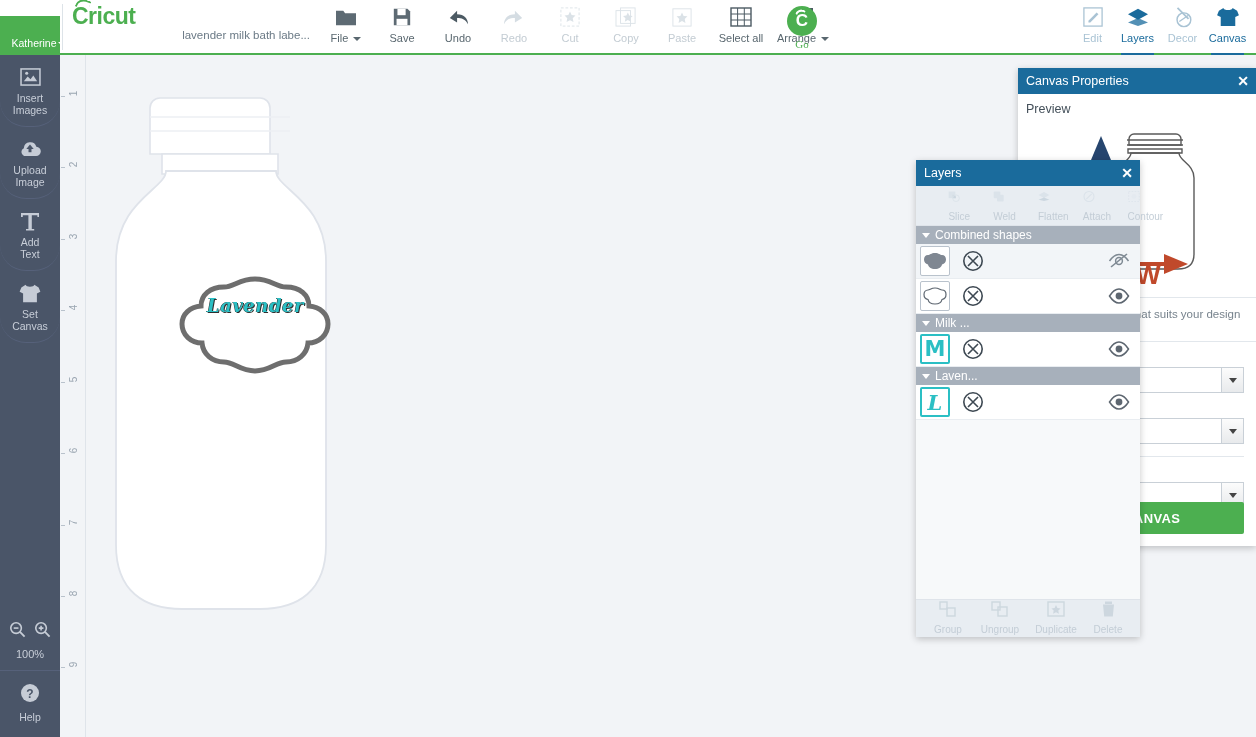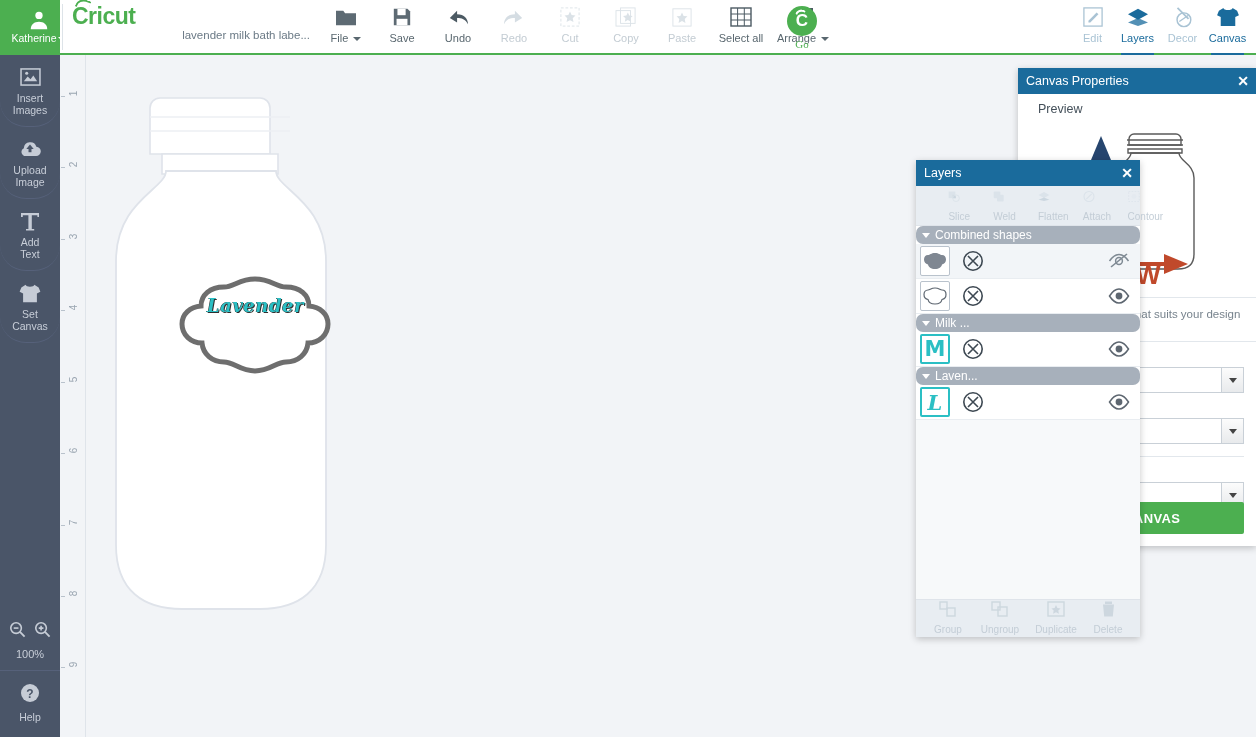--- a/index.html
+++ b/index.html
@@ -10,23 +10,23 @@
     background: #eef1f5;
   }
   #app { position: relative; width: 1256px; height: 737px; }
 
   
   .topbar {
     position: absolute; top: 0; left: 0; width: 1256px; height: 55px;
     background: #ffffff; border-bottom: 2px solid #4caf50;
   }
   .user-block {
-    position: absolute; left: 0; top: 0; width: 60px; height: 53px;
+    position: absolute; left: 0; top: 16px; width: 60px; height: 53px;
     background: #4caf50; color: #fff; text-align: center;
-    display: flex; flex-direction: column; align-items: center; justify-content: center;
+    display: flex; flex-direction: row; align-items: center; justify-content: center;
     cursor: pointer;
     padding-left: 18px;
   }
   .user-avatar-icon { width: 22px; height: 22px; margin-bottom: 1px; }
   .user-name { font-size: 10.5px; color: #ffffff; white-space: nowrap; }
   .caret-dn { display:inline-block; width:0;height:0;border-left:4px solid transparent;
               border-right:4px solid transparent;border-top:4px solid #ffffff;
               vertical-align: middle; margin-left:2px; }
 
   .brand-block { position: absolute; left: 72px; top: 4px; width: 238px; }
@@ -129,21 +129,21 @@
     padding: 0 8px; font-size: 12.5px; position: relative; cursor: move;
   }
   .panel-close {
     position: absolute; right: 7px; top: 0; line-height: 26px; font-size: 14px;
     color: #ffffff; cursor: pointer; font-weight: bold;
   }
 
   
   #canvas-props { left: 1018px; top: 68px; width: 238px; height: 478px; }
   .cp-body { background: #fff; height: 452px; position: relative; }
-  .cp-preview-label { font-size: 12.5px; color: #44505a; padding: 8px 0 0 20px; }
+  .cp-preview-label { font-size: 12.5px; color: #44505a; padding: 8px 0 0 8px; }
   .cp-preview-box { position: relative; height: 182px; border-bottom: 1px solid #e2e7ec; }
   .cp-note { font-size: 11.5px; color: #77838d; padding: 10px 12px 9px 12px; border-bottom: 1px solid #e2e7ec; }
   .cp-field { padding: 9px 12px 0 12px; }
   .cp-field-label { font-size: 11.5px; color: #66727c; margin-bottom: 4px; }
   .cp-select {
     width: 100%; height: 26px; border: 1px solid #c9d0d7; background: #fff;
     font-size: 12px; color: #44505a; position: relative; padding: 3px 26px 3px 6px;
     line-height: 20px; cursor: pointer;
   }
   .cp-select .sel-arrow {
@@ -164,21 +164,21 @@
   #layers-panel { left: 916px; top: 160px; width: 224px; height: 477px; }
   .ly-tools {
     display: flex; background: #e8edf2; height: 40px; align-items: center; justify-content: space-around;
     border-bottom: 1px solid #dfe4ea;
   }
   .ly-tool { width: 44px; text-align:right; cursor: default; padding-left: 32px; }
   .ly-tool .ticon { height:18px; display:flex;align-items:center;justify-content:center; margin-bottom:1px;}
   .ly-tool .tlabel { font-size: 10px; color: #c3cdd6; }
   .ly-group-head {
     background: #a7b0bb; color: #ffffff; font-size: 12px; height: 18px; line-height: 18px;
-    padding-left: 6px; cursor: pointer; border-radius: 7px;
+    padding-left: 6px; cursor: pointer;
   }
   .ly-group-head .tri { display:inline-block;width:0;height:0;border-left:4px solid transparent;
     border-right:4px solid transparent;border-top:5px solid #fff;margin-right:5px;vertical-align:1px;}
   .ly-row {
     height: 35px; display: flex; align-items: center; padding: 0 8px 0 4px;
     border-bottom: 1px solid #e9edf1; background: #fff; cursor: pointer; position: relative;
   }
   .ly-row.selected { background: #f2f5f8; }
   .ly-thumb {
     width: 30px; height: 30px; border: 1px solid #b9c2cc; background: #fff;

